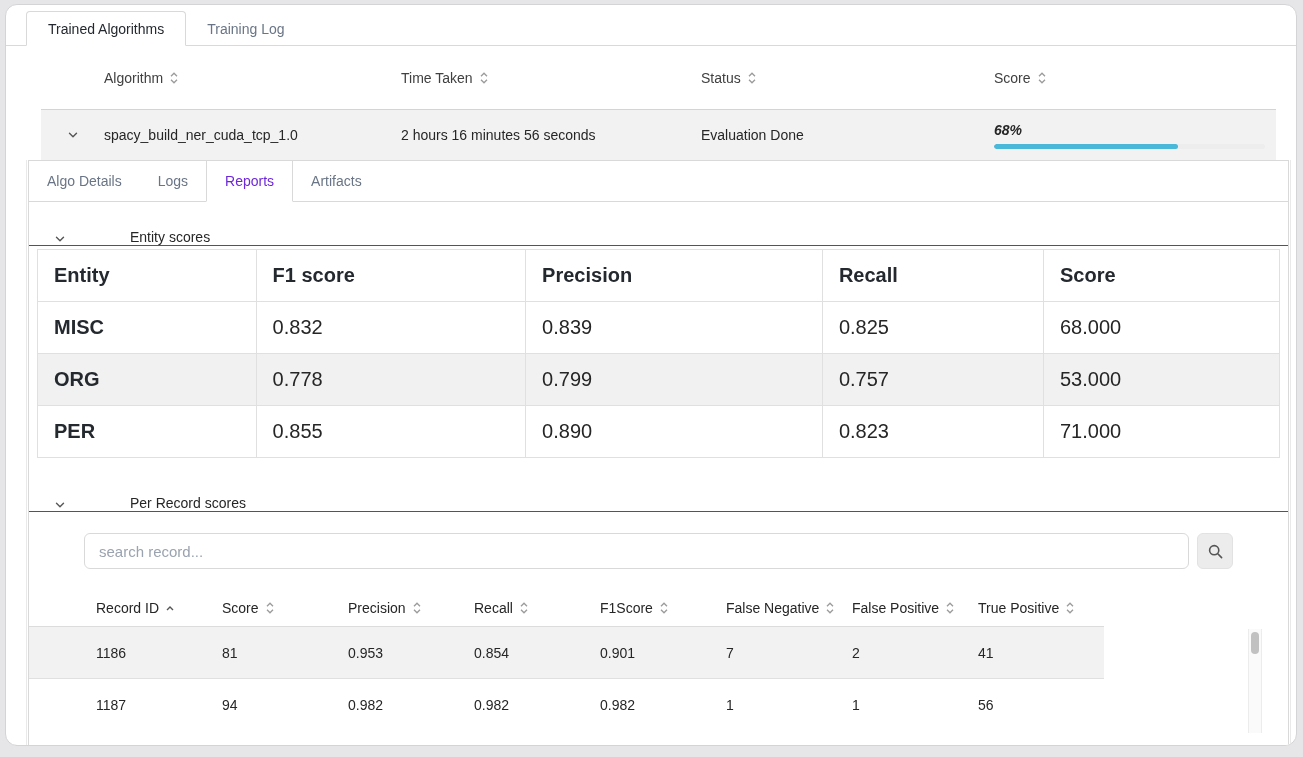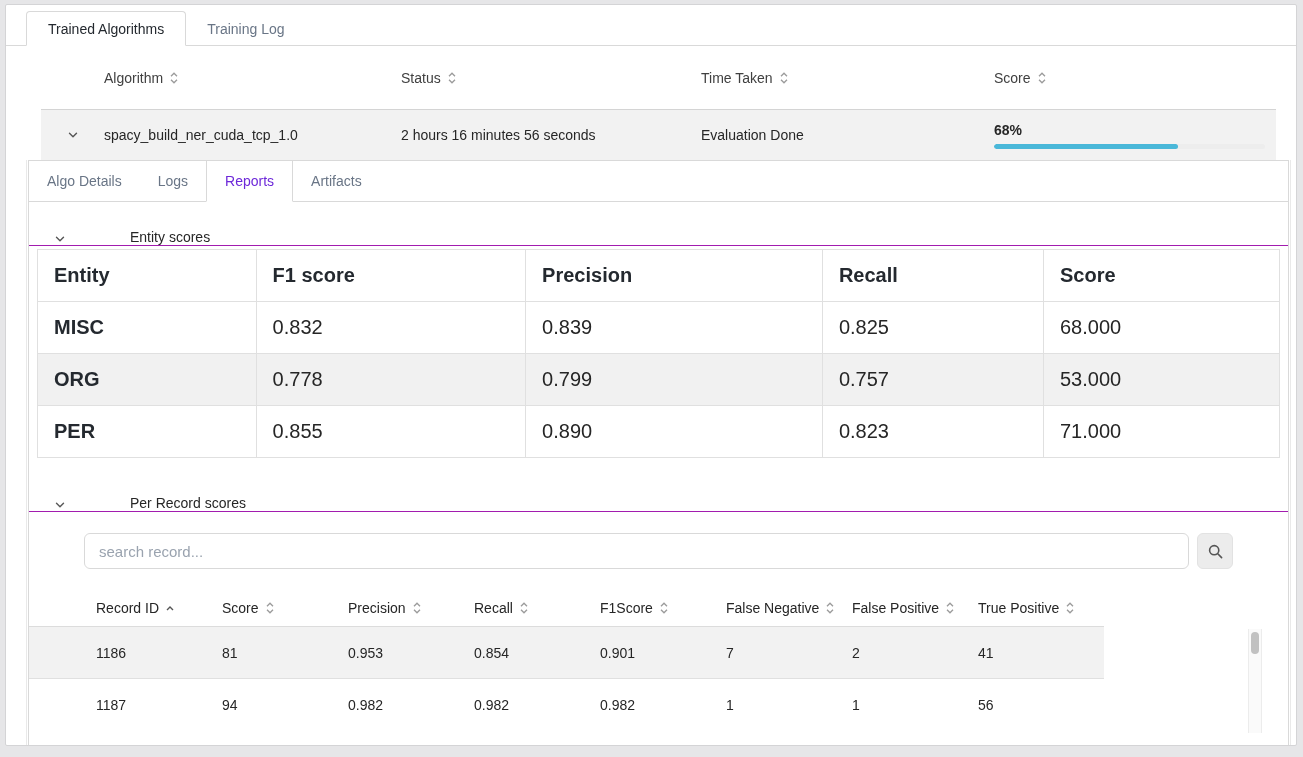--- a/index.html
+++ b/index.html
@@ -10,21 +10,21 @@
     position: relative;
     color: #262626;
     font-size: 14px;
   }
   .card {
     position: absolute;
     left: 5px; top: 4px;
     width: 1292px; height: 742px;
     background: #fff;
     border: 1px solid #d4d4d6;
-    border-radius: 2px;
+    border-radius: 12px;
     overflow: hidden;
   }
   
   .top-tabs {
     height: 41px;
     display: flex;
     align-items: flex-end;
     padding-left: 20px;
     border-bottom: 1px solid #d9d9d9;
   }
@@ -48,21 +48,21 @@
   .algo-head, .algo-row {
     display: grid;
     grid-template-columns: 63px 297px 300px 293px 1fr;
     align-items: center;
   }
   .algo-head { height: 64px; border-bottom: 1px solid #d4d4d4; }
   .algo-head .hcell { display: flex; align-items: center; gap: 6px; color: #404040; }
   .algo-row { height: 50px; background: #f2f2f2; }
   .expand-cell { display: flex; justify-content: center; align-items: center; }
   .score-cell { padding-right: 13px; }
-  .score-label { font-weight: bold; margin-bottom: 6px; }
+  .score-label { font-weight: bold; margin-bottom: 6px; font-style: italic; }
   .progress-track {
     width: 271px; height: 5px;
     background: #ededed; border-radius: 3px;
     overflow: hidden;
   }
   .progress-fill { height: 100%; border-radius: 3px; background: #4ab8d9; }
   
   .expanded-wrap {
     margin: 0 5px 0 20px;
     padding: 0 1px;
@@ -205,27 +205,27 @@
   <div class="algo-table">
     <div class="algo-head">
       <div class="hcell"></div>
       <div class="hcell">
         <span>Algorithm</span>
         <svg class="icon" width="10" height="14" viewBox="0 0 10 14">
             <use href="#sort-both"></use>
           </svg>
       </div>
       <div class="hcell">
-        <span>Status</span>
+        <span>Time Taken</span>
         <svg class="icon" width="10" height="14" viewBox="0 0 10 14">
             <use href="#sort-both"></use>
           </svg>
       </div>
       <div class="hcell">
-        <span>Time Taken</span>
+        <span>Status</span>
         <svg class="icon" width="10" height="14" viewBox="0 0 10 14">
             <use href="#sort-both"></use>
           </svg>
       </div>
       <div class="hcell">
         <span>Score</span>
         <svg class="icon" width="10" height="14" viewBox="0 0 10 14">
             <use href="#sort-both"></use>
           </svg>
       </div>

